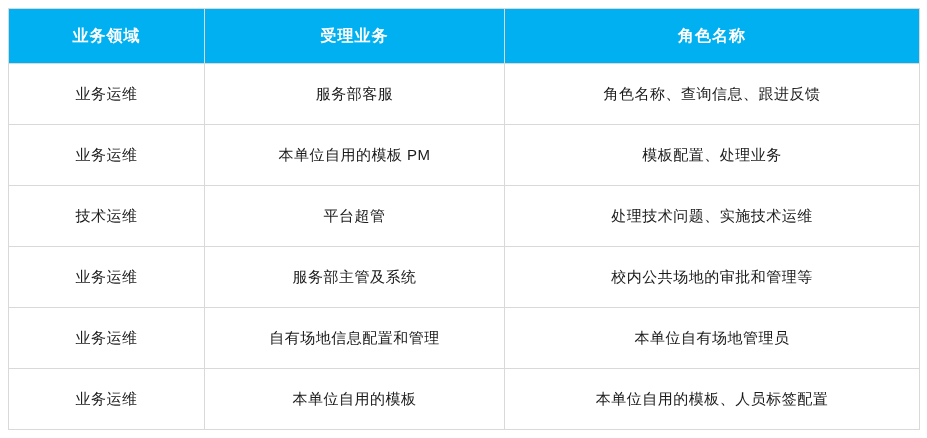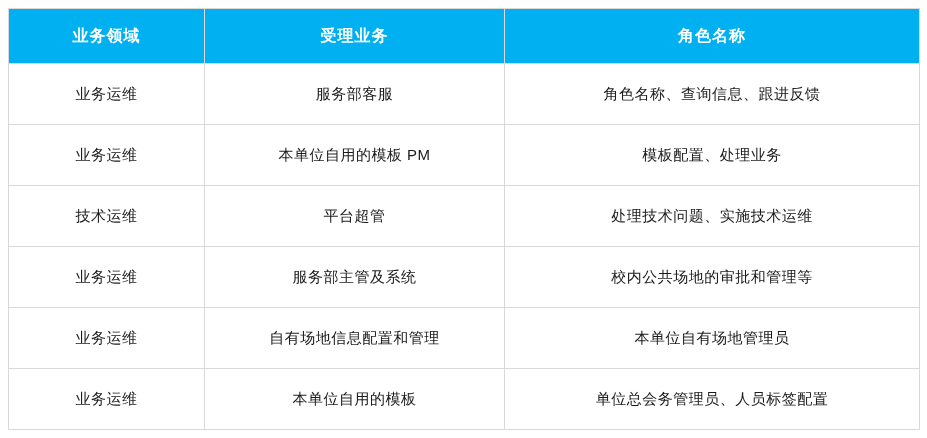--- a/index.html
+++ b/index.html
@@ -89,17 +89,17 @@
         <td>校内公共场地的审批和管理等</td>
       </tr>
       <tr>
         <td>业务运维</td>
         <td>自有场地信息配置和管理</td>
         <td>本单位自有场地管理员</td>
       </tr>
       <tr>
         <td>业务运维</td>
         <td>本单位自用的模板</td>
-        <td>单位总会务管理员、人员标签配置</td>
+        <td>本单位自用的模板、人员标签配置</td>
       </tr>
     </tbody>
   </table>
 </div>
 
 </body></html>

